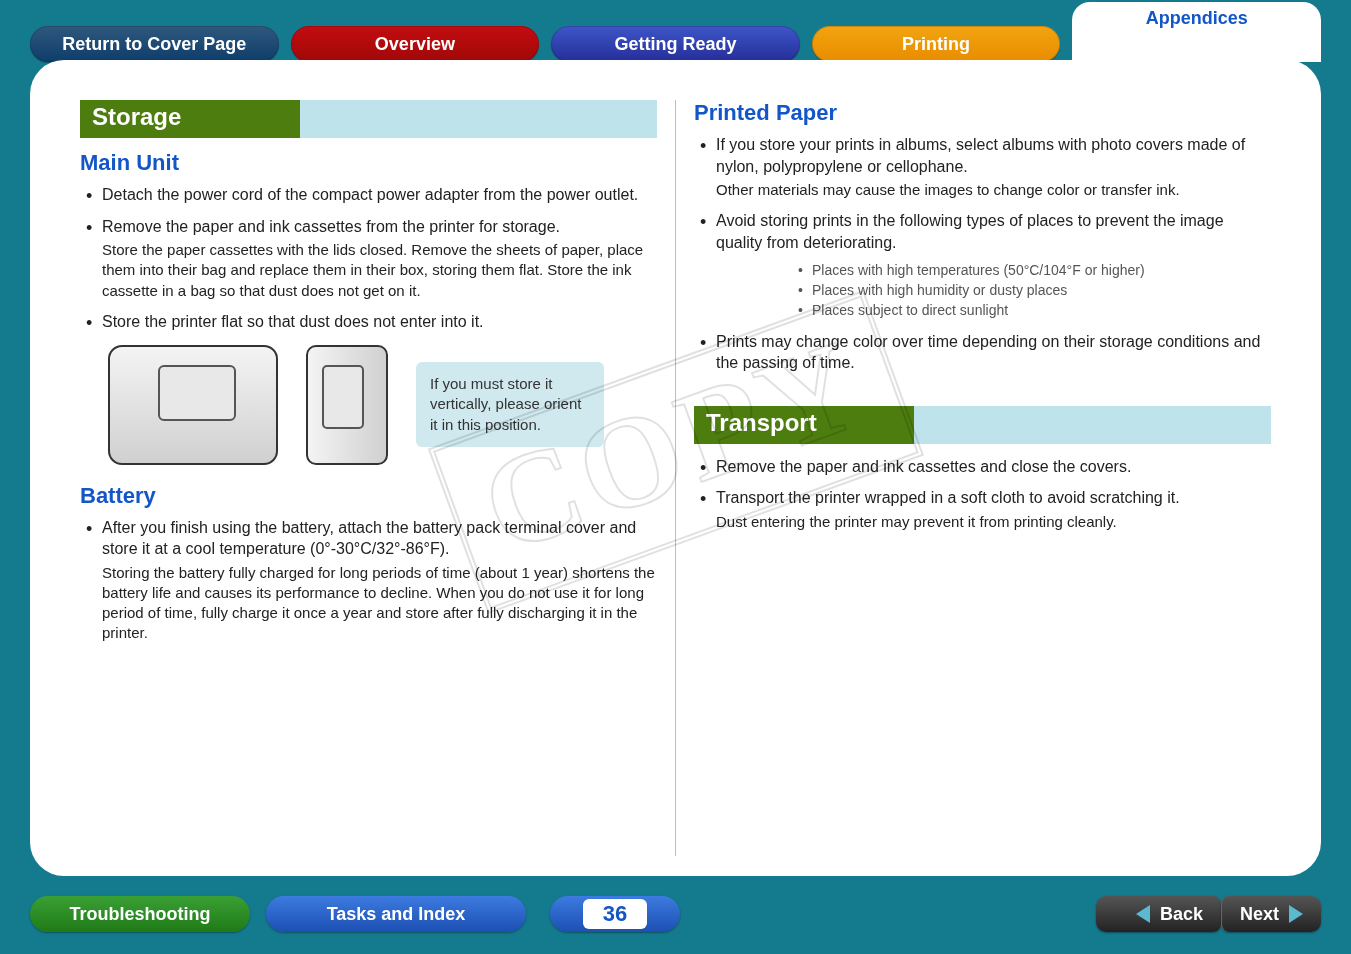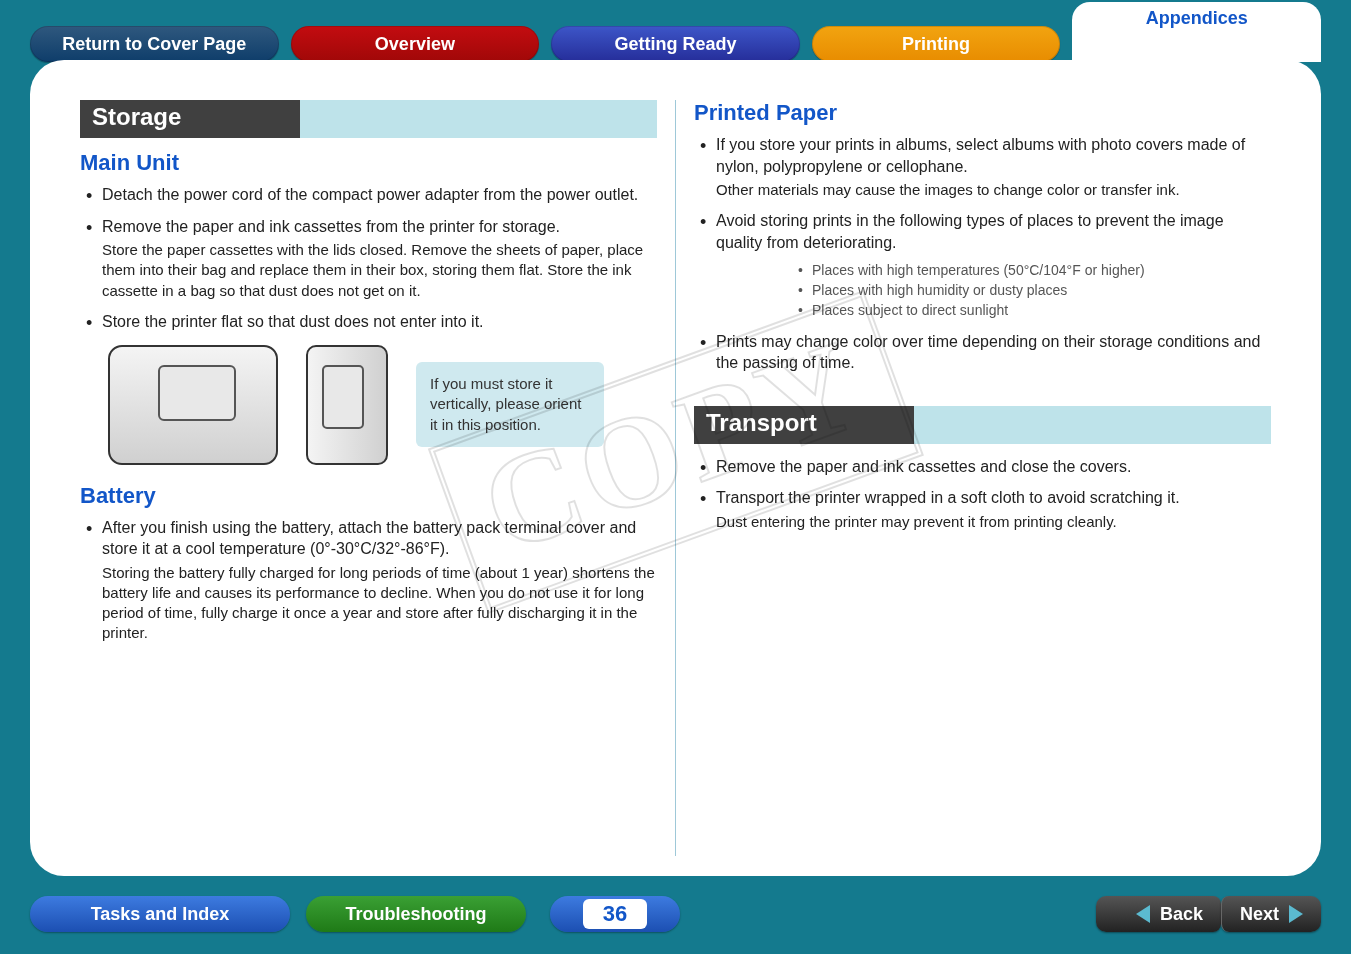--- a/index.html
+++ b/index.html
@@ -75,21 +75,21 @@
     width: 1px;
     background: #9ec8d8;
   }
   .section-bar {
     display: flex;
     align-items: stretch;
     height: 38px;
     margin-bottom: 12px;
   }
   .section-bar .title {
-    background: #404040;
+    background: #4d7c0f;
     color: #fff;
     font-size: 24px;
     font-weight: bold;
     padding: 3px 18px 0 12px;
     flex: 0 0 auto;
     min-width: 220px;
   }
   .section-bar .fill {
     flex: 1;
     background: #bee3ea;
@@ -328,25 +328,25 @@
         <li>
           <span>Transport the printer wrapped in a soft cloth to avoid scratching it.</span>
           <div class="sub">Dust entering the printer may prevent it from printing cleanly.</div>
         </li>
       </ul>
     </div>
   </div>
 </div>
 
 <div class="bottombar">
+  <div class="pill tr">
+      <span>Troubleshooting</span>
+    </div>
   <div class="pill ti">
       <span>Tasks and Index</span>
-    </div>
-  <div class="pill tr">
-      <span>Troubleshooting</span>
     </div>
   <div class="pagenum-wrap">
     <div class="pagenum">36</div>
   </div>
   <div class="spacer"></div>
   <div class="navbtn first">
     <span class="tri l"></span>
     <span>Back</span>
   </div>
   <div class="navbtn last">

